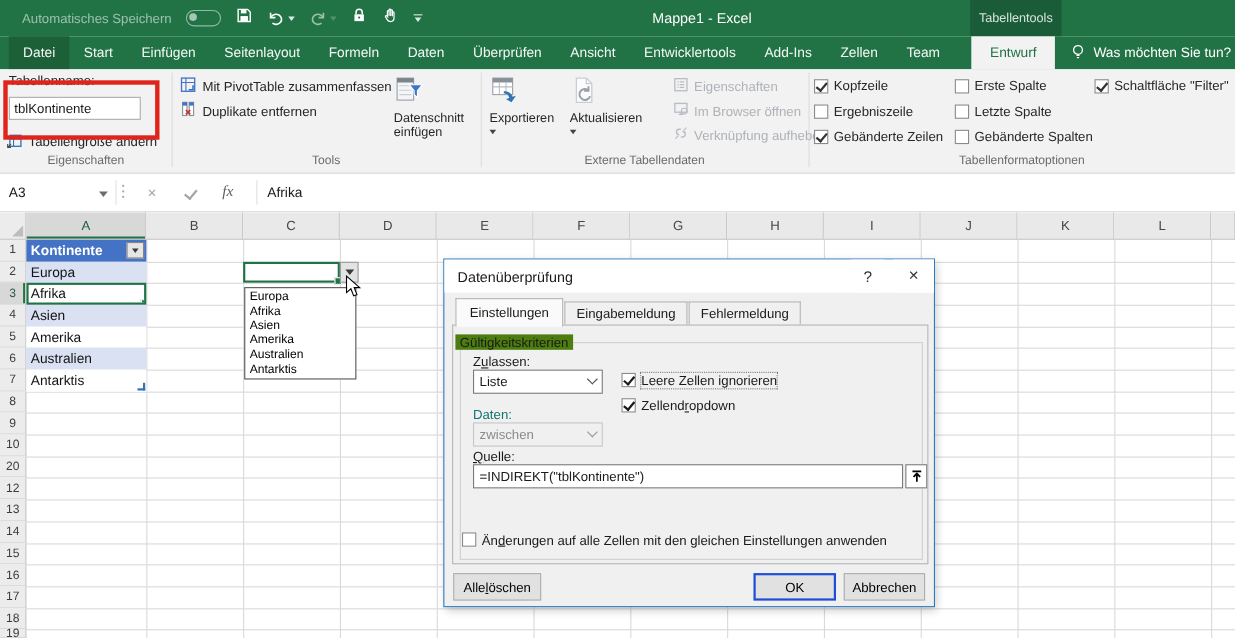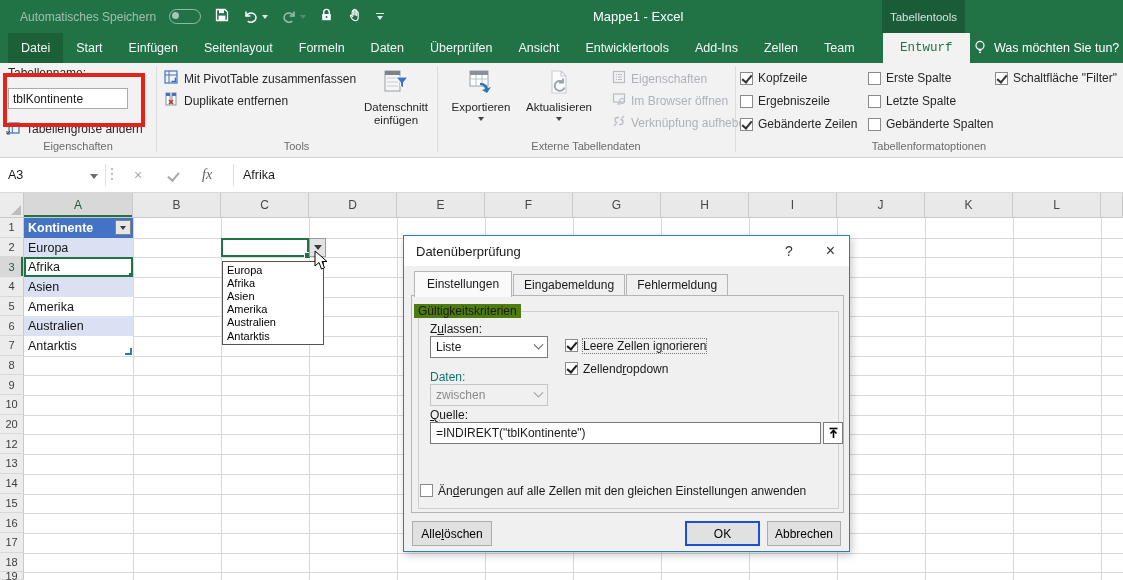--- a/index.html
+++ b/index.html
@@ -32,21 +32,21 @@
   
   .ribbon{position:absolute;left:0;top:63px;width:100%;height:95px;background:#F2F2F2;border-bottom:1px solid #D5D3D1;box-sizing:border-box}
   .gsep{position:absolute;top:3px;width:1px;height:86px;background:#DCDCDC}
   .glabel{position:absolute;top:77px;font-size:11px;color:#6B6B6B;text-align:center}
   .rlbl{font-size:12px;color:#262626}
   .rrow{position:absolute;display:flex;align-items:center;gap:5px;font-size:12px;color:#262626;white-space:nowrap}
   .rrow.dis{color:#AEB2B8}
   .name-input{position:absolute;left:8px;top:25px;width:120px;height:21px;background:#fff;border:1px solid #ABABAB;
               font-size:12px;color:#1a1a1a;display:flex;align-items:center;padding-left:4px;box-sizing:border-box}
   .redbox{position:absolute;left:3px;top:73px;width:134px;height:46px;border:4px solid #E0241C;z-index:20}
-  .bigbtn{position:absolute;display:flex;flex-direction:column;align-items:center;font-size:11.5px;color:#262626;text-align:center;line-height:13px}
+  .bigbtn{position:absolute;display:flex;flex-direction:column;align-items:flex-start;font-size:11.5px;color:#262626;text-align:center;line-height:13px}
   .bigbtn .ic{margin:2px 0 3px 0}
   .bigbtn .caret2{width:0;height:0;border-left:3.5px solid transparent;border-right:3.5px solid transparent;border-top:4px solid #444;margin-top:3px}
   .cbrow{position:absolute;display:flex;align-items:center;gap:5px;font-size:12px;color:#262626;white-space:nowrap}
   .cb{width:13px;height:13px;background:#fff;border:1px solid #8A8A8A;position:relative;box-sizing:border-box;flex:0 0 auto}
   .cb.on::after{content:"";position:absolute;left:3px;top:0px;width:4px;height:8px;border:solid #333;border-width:0 2px 2px 0;transform:rotate(40deg)}
 
   
   .fbar{position:absolute;left:0;top:158px;width:100%;height:35px;background:#fff;border-bottom:1px solid #D8D8D8;box-sizing:border-box}
   .namebox-text{position:absolute;left:8px;top:0;height:34px;display:flex;align-items:center;font-size:12.5px;color:#1a1a1a}
   .nb-arrow{position:absolute;left:90px;top:16px;width:0;height:0;border-left:4px solid transparent;border-right:4px solid transparent;border-top:5px solid #6d6d6d}
@@ -177,21 +177,21 @@
         <div class="rtab">Einfügen</div>
         <div class="rtab">Seitenlayout</div>
         <div class="rtab">Formeln</div>
         <div class="rtab">Daten</div>
         <div class="rtab">Überprüfen</div>
         <div class="rtab">Ansicht</div>
         <div class="rtab">Entwicklertools</div>
         <div class="rtab">Add-Ins</div>
         <div class="rtab">Zellen</div>
         <div class="rtab">Team</div>
-        <div class="rtab active" style="left: 883px; font-family: Liberation Mono, monospace;">Entwurf</div>
+        <div class="rtab active" style="left: 883px;">Entwurf</div>
       </div>
     <div class="assistant">
       <span>
         <svg width="16" height="16" viewBox="0 0 16 16">
             <circle cx="8" cy="6.4" r="4" fill="none" stroke="#fff" stroke-width="1.2"></circle>
             <path d="M6.6 11.4 h2.8 M7 13.4 h2" stroke="#fff" stroke-width="1.2" fill="none"></path>
           </svg>
       </span>
       <span>Was möchten Sie tun?</span>
     </div>

